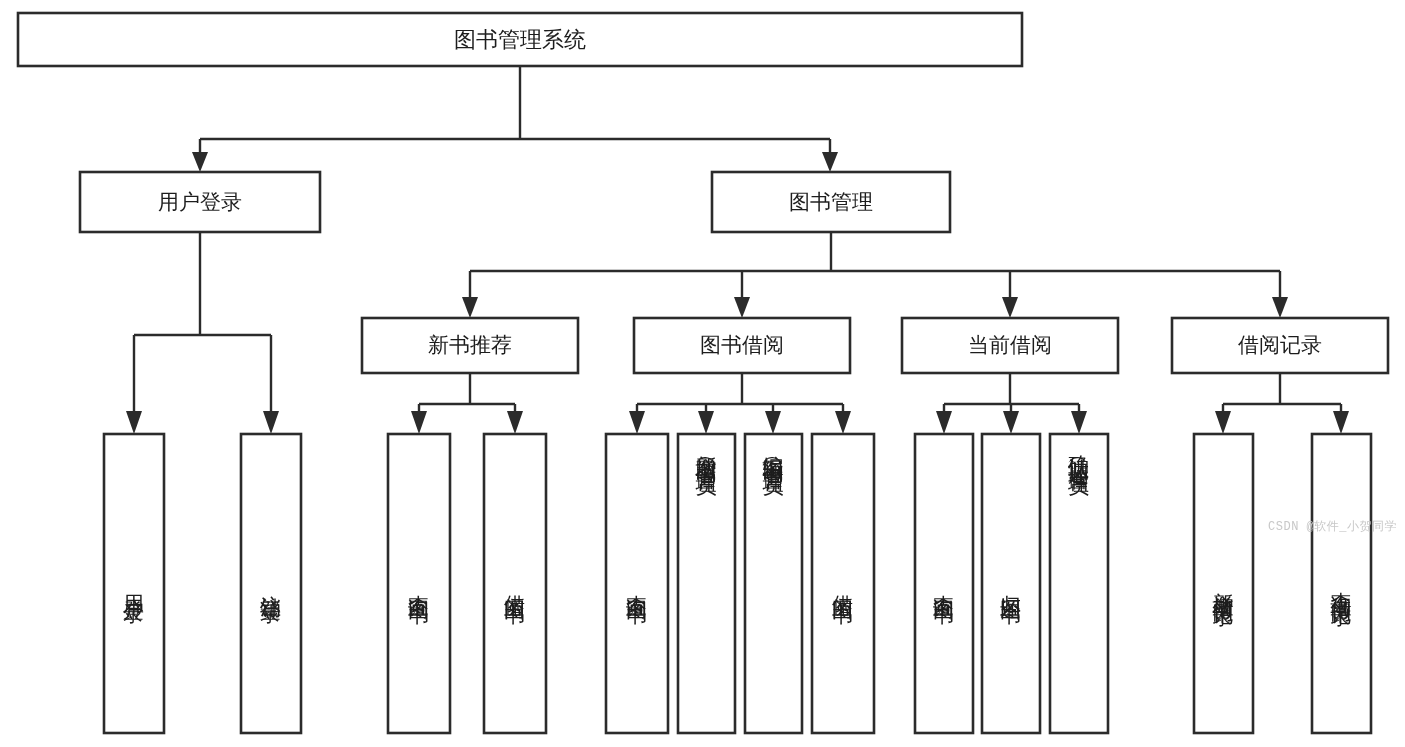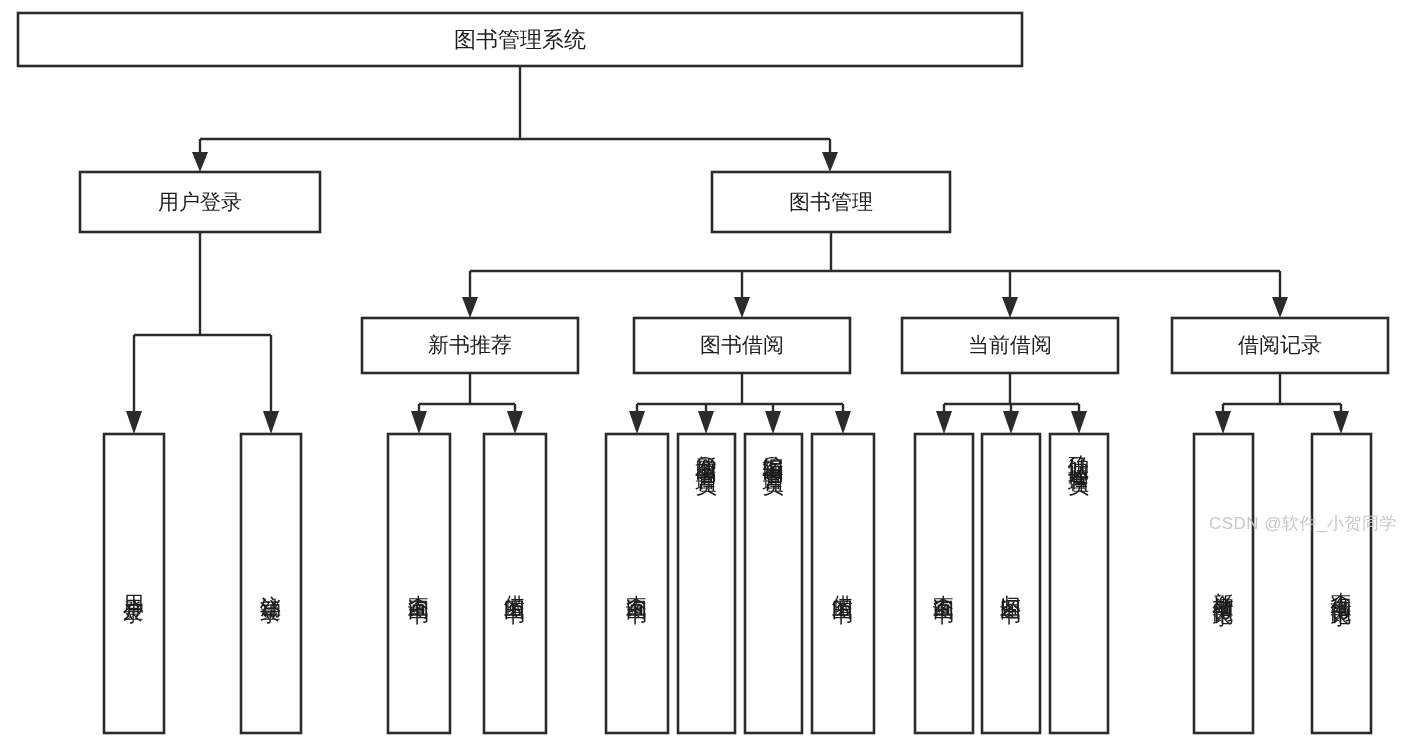--- a/index.html
+++ b/index.html
@@ -50,22 +50,22 @@
     stroke-linecap: butt;
   }
   .arrow-head {
     fill: #2b2b2b;
     stroke: none;
   }
   .watermark {
     position: absolute;
     right: 8px;
     bottom: 6px;
-    font-family: Liberation Sans, sans-serif;
-    font-size: 17px;
+    font-family: Liberation Mono, monospace;
+    font-size: 12px;
     color: #c8c8c8;
     letter-spacing: 0.5px;
     white-space: nowrap;
     pointer-events: none;
   }
 </style>
 </head>
 <body>
 
 <div id="diagram-root">

